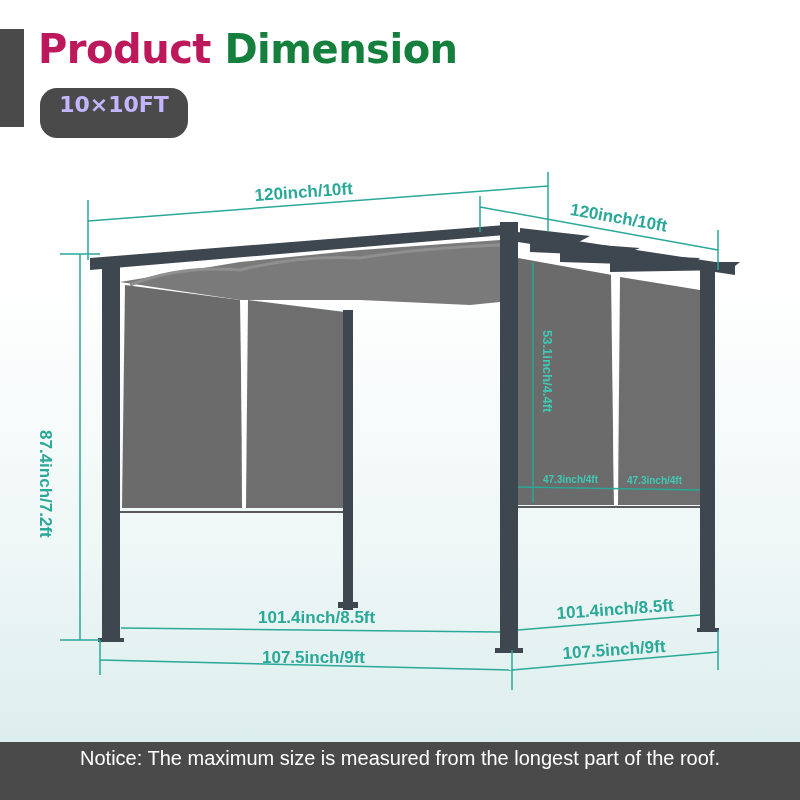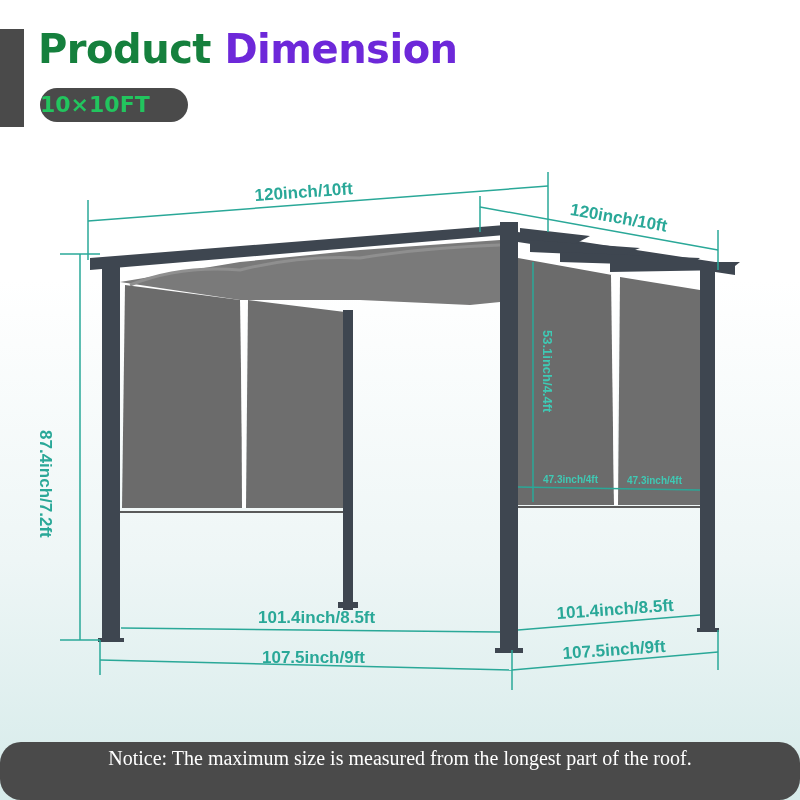--- a/index.html
+++ b/index.html
@@ -1,30 +1,30 @@
 <!DOCTYPE html>
 <html><head>
 <meta charset="utf-8">
 <style>
   html, body { margin:0; padding:0; }
   body { width:800px; height:800px; position:relative; overflow:hidden;
          font-family:"DejaVu Sans", sans-serif;
          background: linear-gradient(180deg, #ffffff 0%, #ffffff 35%, #eef6f6 70%, #d6ebea 100%); }
   .accent-bar { position:absolute; left:0; top:29px; width:24px; height:98px; background:#4a4a4a; }
   .title { position:absolute; left:38px; top:26px; font-size:40px; font-weight:bold; letter-spacing:-0.5px; white-space:nowrap; }
-  .title .t1 { color:#15803d;margin-top:40px; }
-  .title .t2 { color:#6d28d9; }
-  .size-pill { position:absolute; left:40px; top:88px; width:148px; height:34px; border-radius:17px;
-               background:#4a4a4a; color:#22c55e; font-size:22px; font-weight:bold; line-height:34px; }
+  .title .t1 { color:#be185d;margin-top:40px; }
+  .title .t2 { color:#15803d; }
+  .size-pill { position:absolute; left:40px; top:88px; width:148px; height:50px; border-radius:17px;
+               background:#4a4a4a; color:#c4b5fd; font-size:22px; font-weight:bold; text-align:center; line-height:34px; }
   svg.diagram { position:absolute; left:0; top:0; }
   .dim { position:absolute; color:#2aa898; font-weight:bold; font-family:"Liberation Sans", sans-serif; white-space:nowrap; transform-origin:left top; }
   .dim.big { font-size:17px; }
   .dim.small { font-size:10px; color:#3fc9b4; }
   .notice { position:absolute; left:0; top:742px; width:800px; height:58px; background:#4a4a4a; color:#fff;
-            font-family:Liberation Serif, serif; font-size:20px; text-align:center; line-height:26px; padding-top:3px; box-sizing:border-box;border-radius:21px; }
+            font-family:Liberation Sans, sans-serif; font-size:20px; text-align:center; line-height:26px; padding-top:3px; box-sizing:border-box; }
 </style>
 </head>
 <body>
 
 <div class="accent-bar"></div>
 <div class="title">
   <span class="t1">Product</span>
   <span class="t2">Dimension</span>
 </div>
 <div class="size-pill">10×10FT</div>

